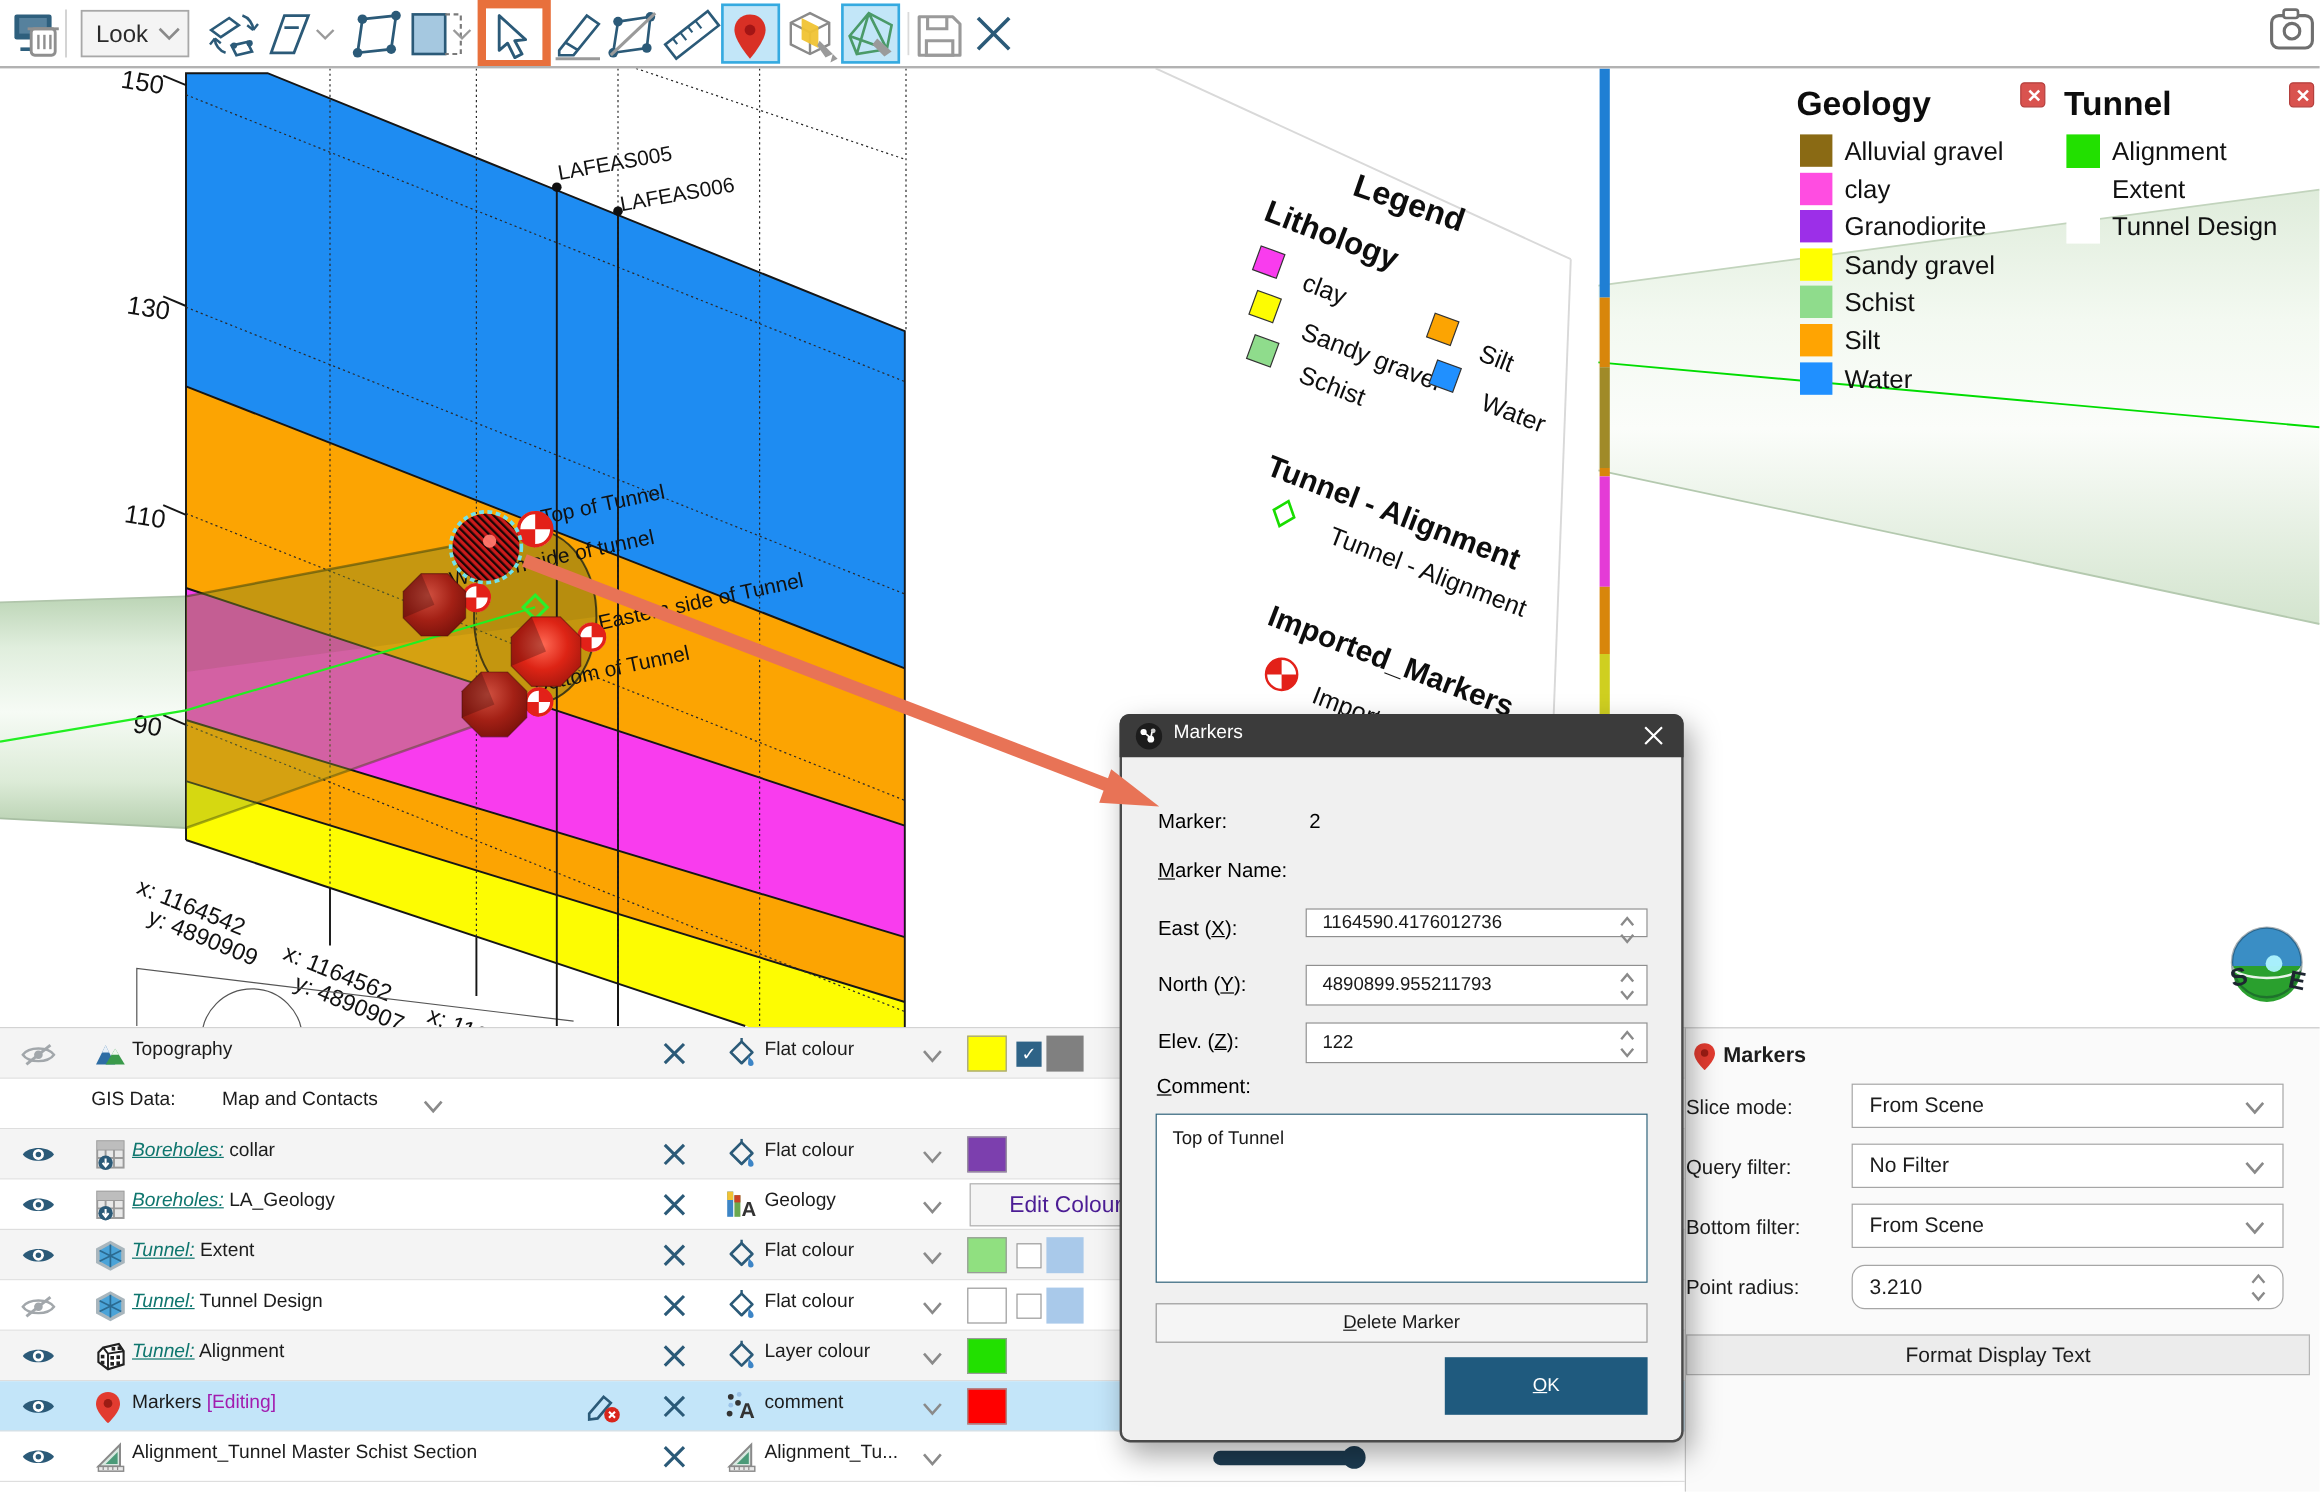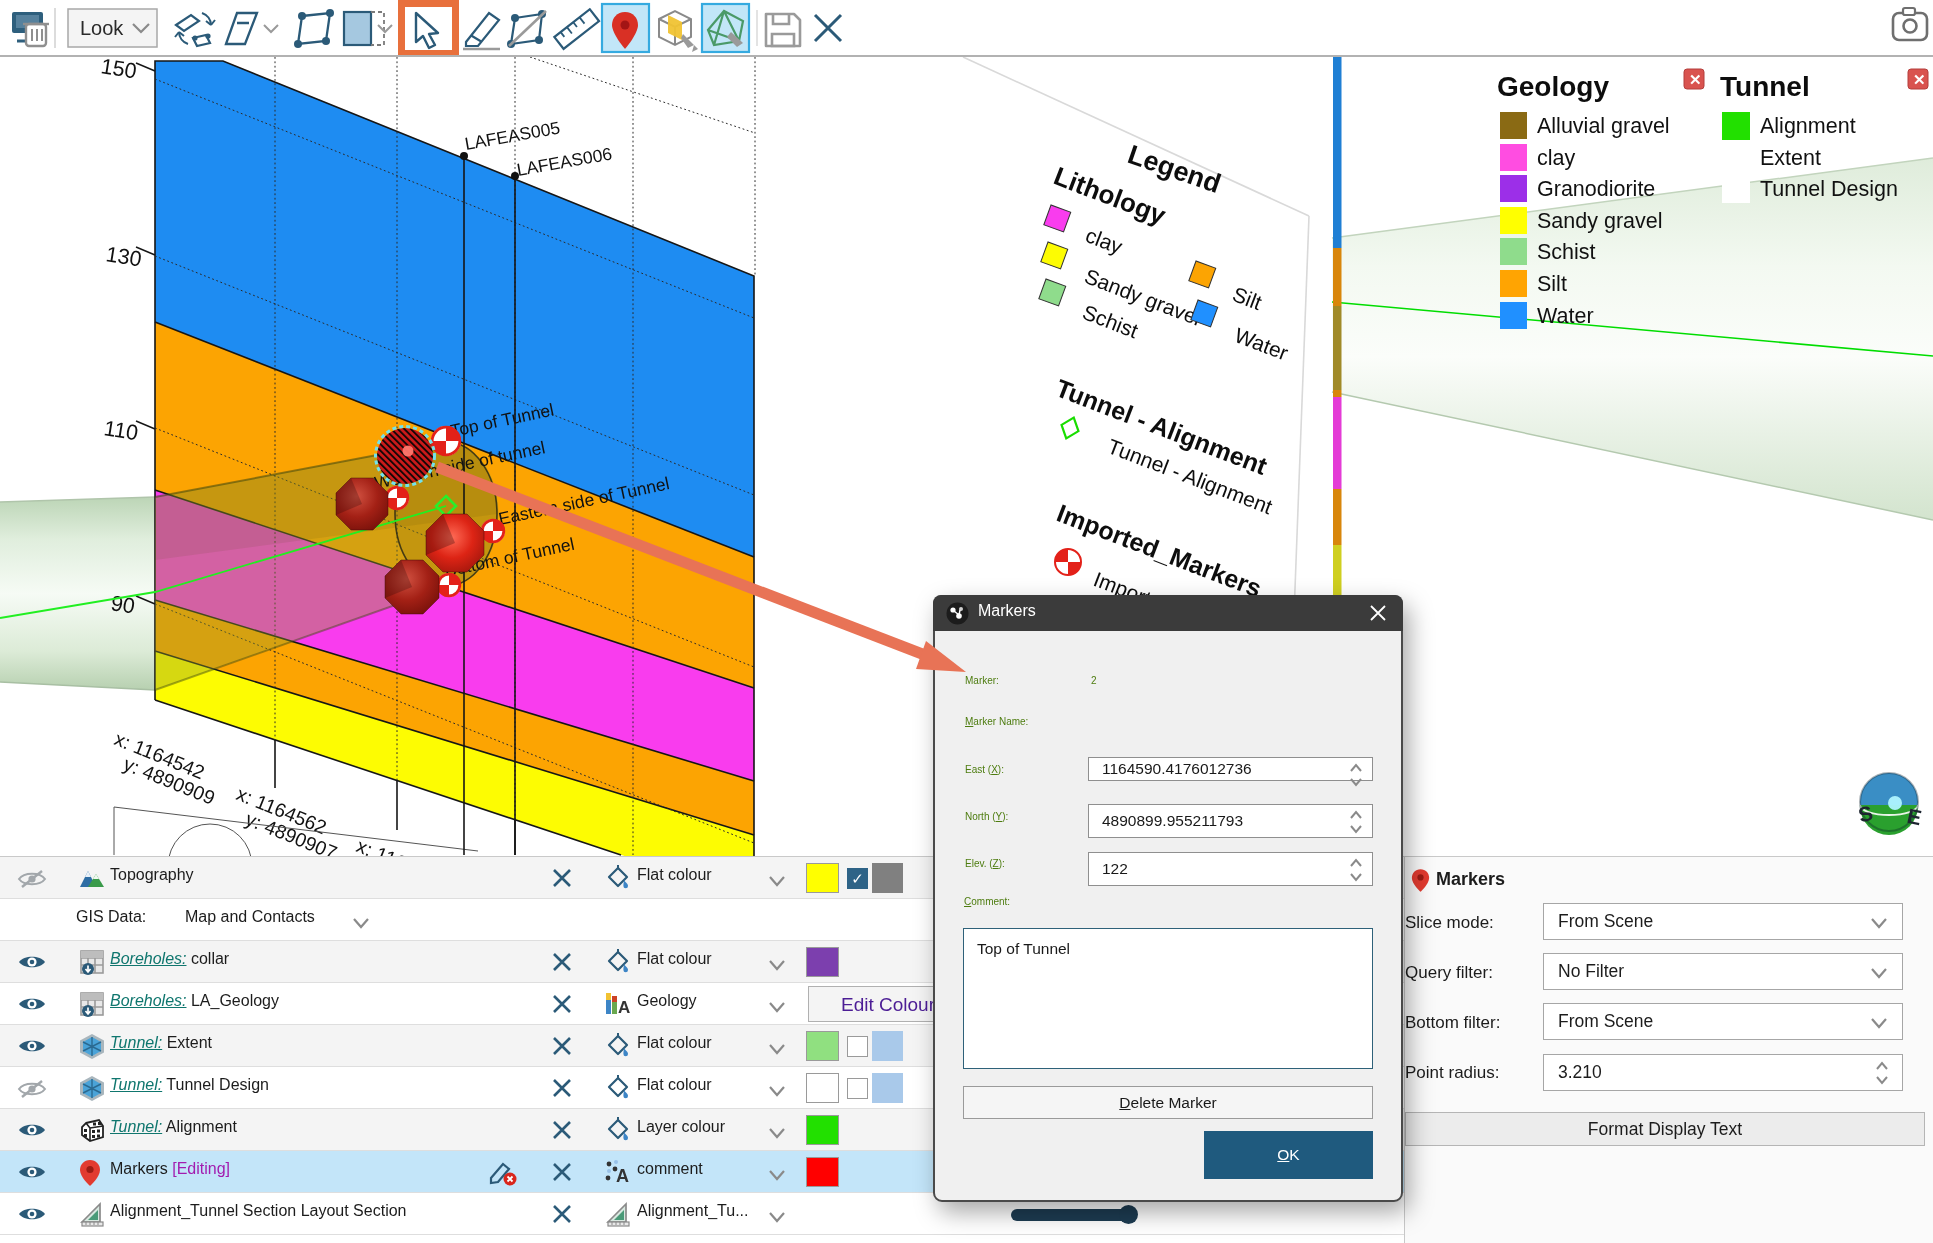--- a/index.html
+++ b/index.html
@@ -11,21 +11,21 @@
 #rightpanel{position:absolute;left:1404px;top:856px;width:529px;height:387px;background:#fafafa;border-left:1px solid #c9c9c9;border-top:1px solid #c9c9c9;z-index:2;}
 #slider{position:absolute;left:1011px;top:1209px;width:126px;height:12px;background:#1d3c52;border-radius:6px;z-index:3;}
 #sliderknob{position:absolute;left:1119px;top:1205px;width:19px;height:19px;background:#1d3c52;border-radius:50%;z-index:3;}
 #dialog{position:absolute;left:933px;top:595px;width:470px;height:607px;background:#f0f0f0;border:2px solid #4a4a4a;border-radius:9px;box-shadow:6px 10px 24px rgba(0,0,0,.35);z-index:5;}
 #arrowlay{position:absolute;left:0;top:0;z-index:8;pointer-events:none;}
 .row{position:absolute;left:0;width:1404px;height:42px;border-bottom:1px solid #dedede;}
 .row span.lbl{position:absolute;top:9px;font-size:16px;color:#1c1c1c;white-space:nowrap;}
 .grn{color:#0f766e;font-style:italic;text-decoration:underline;}
 .ed{color:#a21caf;}
 .ic{position:absolute;}
-.dlbl{position:absolute;font-size:10px;color:#4d7c0f;}
+.dlbl{position:absolute;font-size:17px;color:#000000;}
 .dinp{position:absolute;background:#fff;border:1px solid #8f8f8f;font-size:15.5px;color:#191919;padding-left:13px;display:flex;align-items:center;}
 .rplbl{position:absolute;font-size:17px;color:#1c1c1c;}
 .rpdd{position:absolute;left:138px;width:360px;height:37px;background:#fff;border:1px solid #a6a6a6;font-size:17.5px;color:#1c1c1c;display:flex;align-items:center;padding-left:14px;}
 </style>
 </head>
 <body>
 
 <svg id="scene" width="1933" height="857" viewBox="0 0 1933 857">
 <defs>
 <linearGradient id="tubeG" x1="0" y1="0" x2="0" y2="1">
@@ -604,21 +604,21 @@
           <path d="M2,10 C7,3 23,3 28,10 C23,17 7,17 2,10 Z" fill="#2b5a78"></path>
           <circle cx="15" cy="10" r="4.6" fill="#fff"></circle>
           <circle cx="15" cy="10" r="2.3" fill="#2b5a78"></circle>
         </svg></span>
       <span class="ic" style="left:79px;top:8px;"><svg width="27" height="27" viewBox="0 0 27 27">
           <path d="M3,21 L21,3 L21,21 Z" fill="#d8e8e0" stroke="#8a8a8a" stroke-width="1.7"></path>
           <path d="M9,19 L19,9 L19,19 Z" fill="#4a9a78"></path>
           <rect x="3" y="21" width="21" height="4" fill="#e8e8e8" stroke="#8a8a8a" stroke-width="1.2"></rect>
           <path d="M7,21 v3 M11,21 v3 M15,21 v3 M19,21 v3" stroke="#8a8a8a" stroke-width="1"></path>
         </svg></span>
-      <span class="lbl" style="left:110px;">Alignment_Tunnel Section Layout Section</span>
+      <span class="lbl" style="left:110px;">Alignment_Tunnel Master Schist Section</span>
       <span class="ic" style="left:551px;top:10px;"><svg width="22" height="22" viewBox="0 0 22 22">
           <path d="M3,3 L19,19 M19,3 L3,19" stroke="#2b5a78" stroke-width="2.6"></path>
         </svg></span>
       <span class="ic" style="left:605px;top:8px;"><svg width="27" height="27" viewBox="0 0 27 27">
           <path d="M3,21 L21,3 L21,21 Z" fill="#d8e8e0" stroke="#8a8a8a" stroke-width="1.7"></path>
           <path d="M9,19 L19,9 L19,19 Z" fill="#4a9a78"></path>
           <rect x="3" y="21" width="21" height="4" fill="#e8e8e8" stroke="#8a8a8a" stroke-width="1.2"></rect>
           <path d="M7,21 v3 M11,21 v3 M15,21 v3 M19,21 v3" stroke="#8a8a8a" stroke-width="1"></path>
         </svg></span>
       <span class="lbl" style="left:637px;">Alignment_Tu...</span>
@@ -640,21 +640,21 @@
       </svg></div>
 <span class="rplbl" style="left:0px;top:106px;">Query filter:</span>
 <div class="rpdd" style="top:96px;">No Filter<svg style="position:absolute;right:14px;top:13px;" width="18" height="12" viewBox="0 0 18 12">
         <path d="M2,2 L9,10 L16,2" fill="none" stroke="#8a8a8a" stroke-width="2.2"></path>
       </svg></div>
 <span class="rplbl" style="left:0px;top:156px;">Bottom filter:</span>
 <div class="rpdd" style="top:146px;">From Scene<svg style="position:absolute;right:14px;top:13px;" width="18" height="12" viewBox="0 0 18 12">
         <path d="M2,2 L9,10 L16,2" fill="none" stroke="#8a8a8a" stroke-width="2.2"></path>
       </svg></div>
 <span class="rplbl" style="left:0px;top:206px;">Point radius:</span>
-<div class="rpdd" style="top:197px;">3.210<svg style="position:absolute;right:12px;top:5px;" width="16" height="26" viewBox="0 0 16 26">
+<div class="rpdd" style="top:197px;border-radius:11px;">3.210<svg style="position:absolute;right:12px;top:5px;" width="16" height="26" viewBox="0 0 16 26">
         <path d="M3,9 L8,3 L13,9" fill="none" stroke="#8a8a8a" stroke-width="2"></path>
         <path d="M3,17 L8,23 L13,17" fill="none" stroke="#8a8a8a" stroke-width="2"></path>
       </svg></div>
 <div style="position:absolute;left:0px;top:255px;width:520px;height:34px;background:#ececec;border:1px solid #b5b5b5;text-align:center;line-height:33px;font-size:17.5px;color:#1c1c1c;">Format Display Text</div>
 </div>
 
 <div id="slider"></div>
 <div id="sliderknob"></div>
 
 <div id="dialog">

